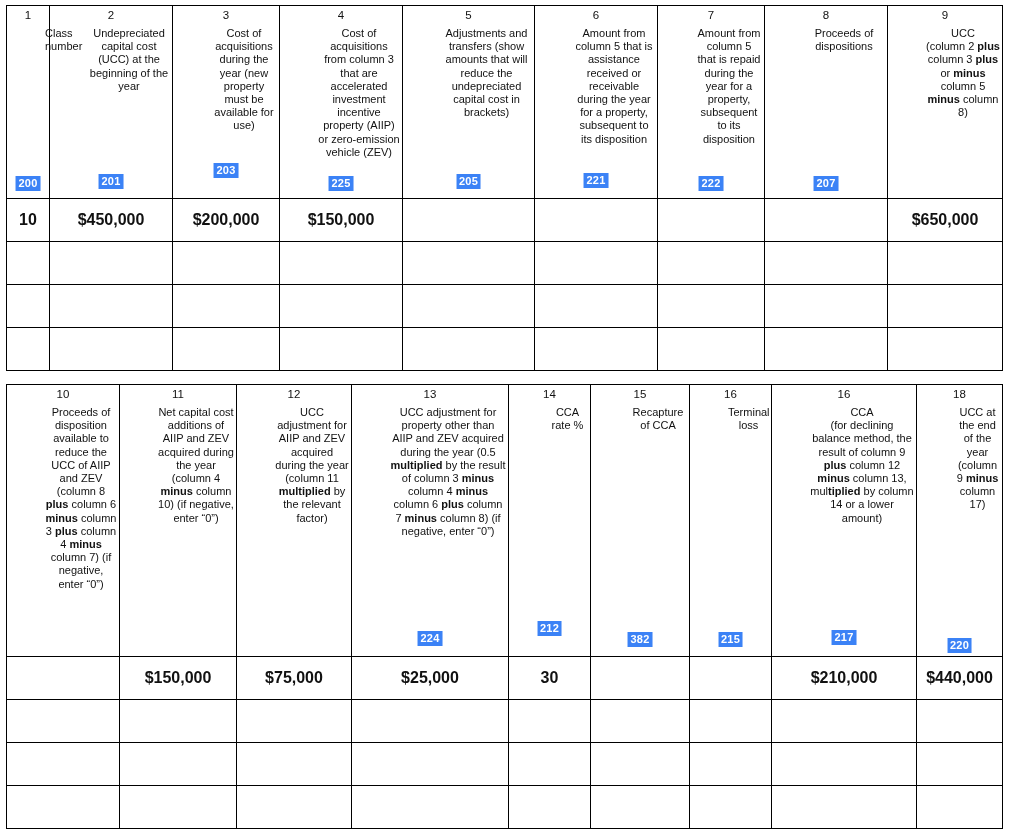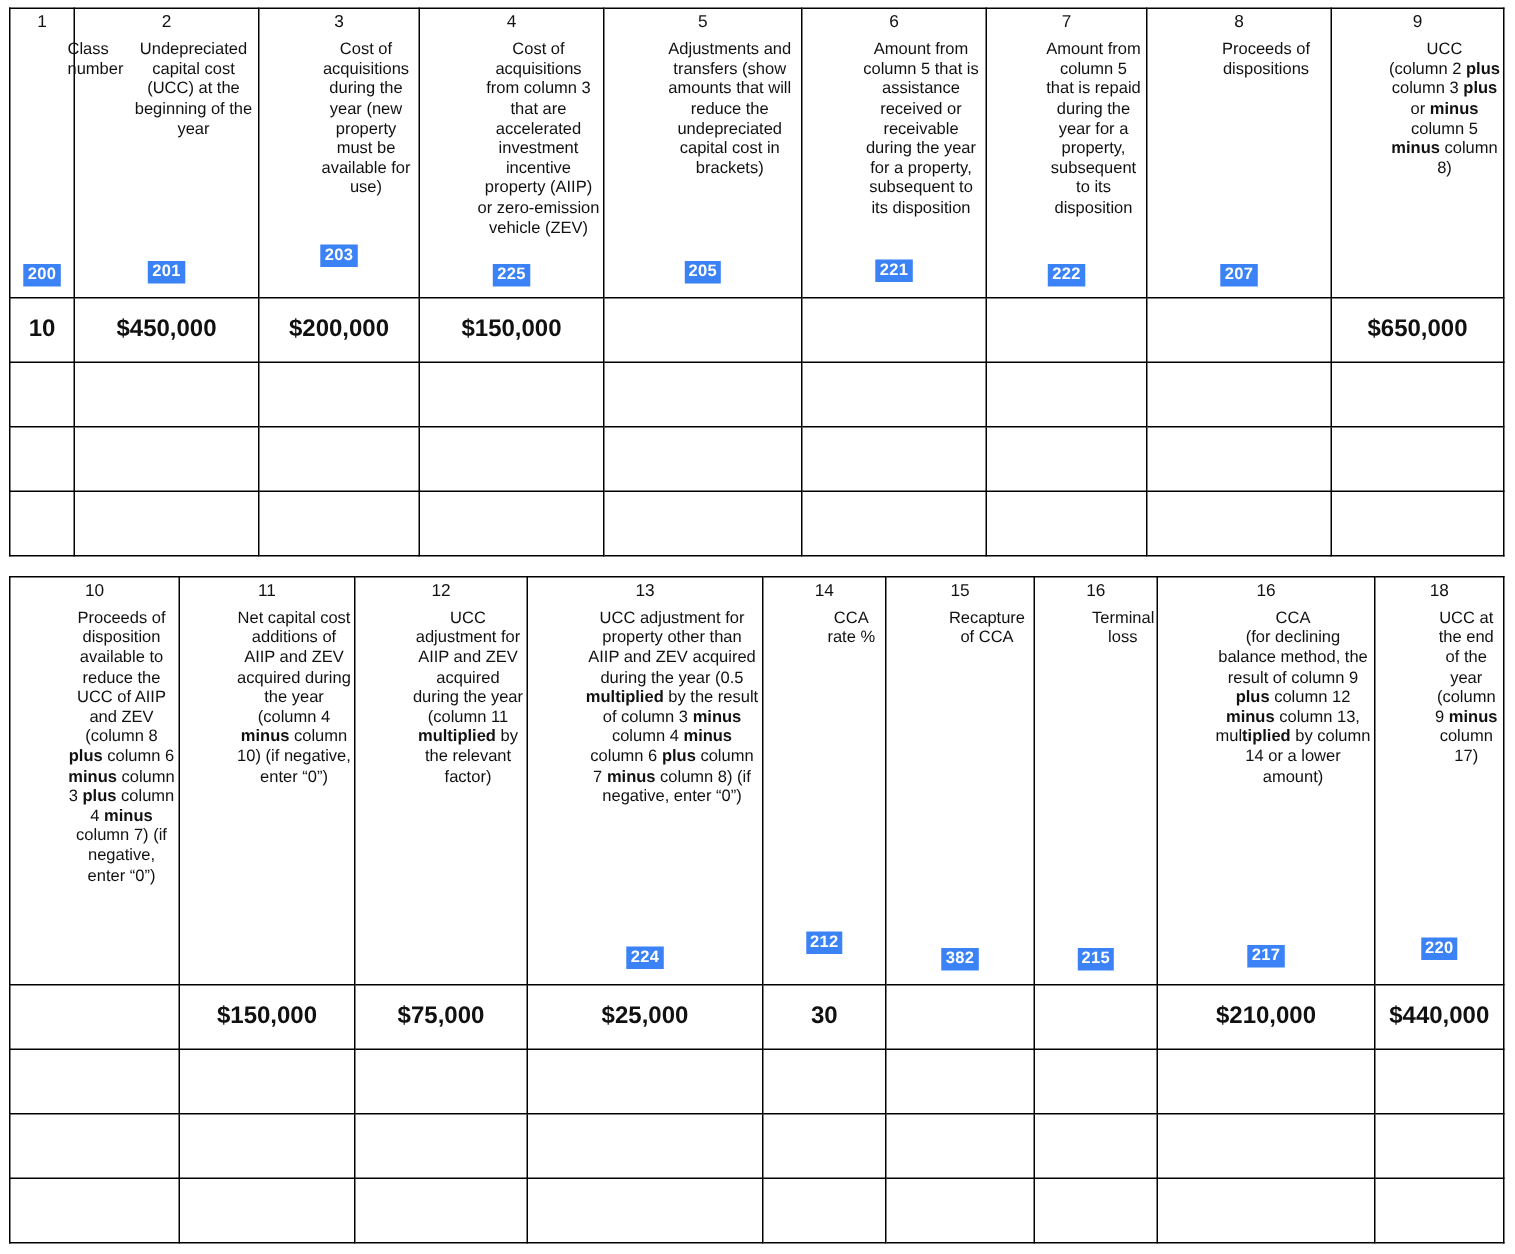--- a/index.html
+++ b/index.html
@@ -178,21 +178,21 @@
       <span class="badge" style="bottom:9px">215</span>
     </td>
     <td class="hdr">
       <span class="colnum">16</span>
       <span class="desc">CCA<br>(for declining balance method, the result of column 9 <b>plus</b> column 12 <b>minus</b> column 13, mul<b>tiplied</b> by column 14 or a lower amount)</span>
       <span class="badge" style="bottom:11px">217</span>
     </td>
     <td class="hdr">
       <span class="colnum">18</span>
       <span class="desc">UCC at the end of the year (column 9 <b>minus</b> column 17)</span>
-      <span class="badge" style="bottom:16px">220</span>
+      <span class="badge" style="bottom:3px">220</span>
     </td>
   </tr>
   <tr class="drow">
     <td class="val"></td>
     <td class="val">$150,000</td>
     <td class="val">$75,000</td>
     <td class="val">$25,000</td>
     <td class="val">30</td>
     <td class="val"></td>
     <td class="val"></td>

